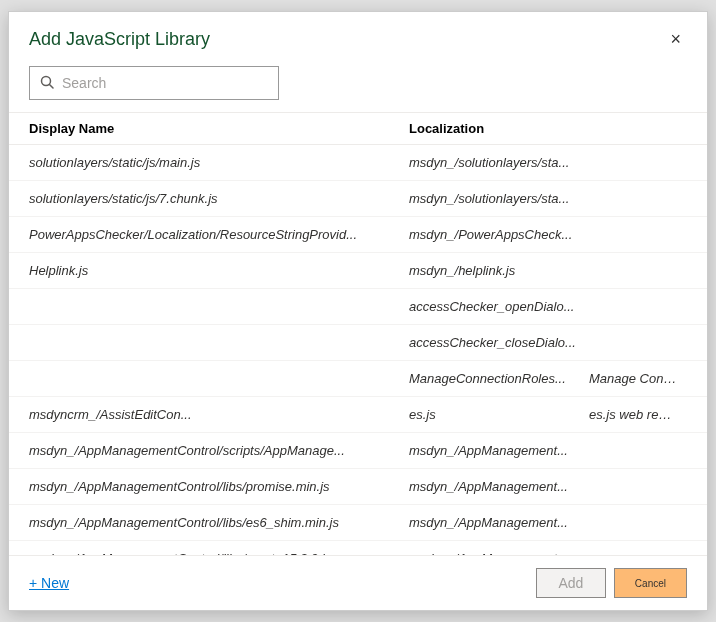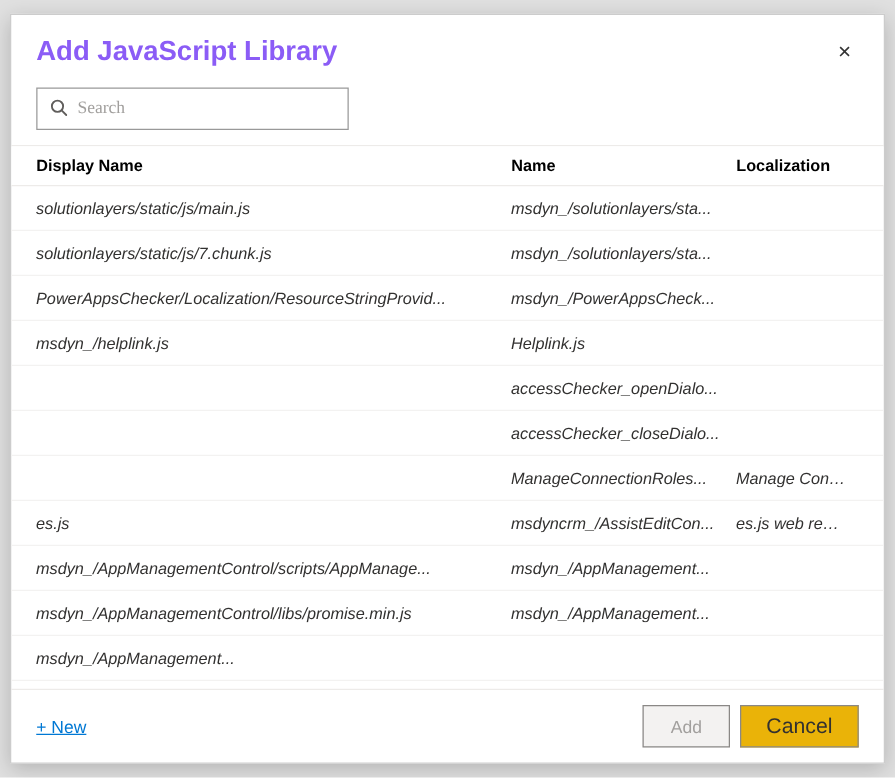--- a/index.html
+++ b/index.html
@@ -31,23 +31,23 @@
 
     .dialog-header {
       display: flex;
       justify-content: space-between;
       align-items: center;
       padding: 16px 20px 12px 20px;
       border-bottom: none;
     }
 
     .dialog-title {
-      font-size: 22px;
-      font-weight: 700;
-      color: #8b5cf6;
+      font-size: 18px;
+      font-weight: 400;
+      color: #14532d;
     }
 
     .close-btn {
       background: none;
       border: none;
       cursor: pointer;
       font-size: 18px;
       color: #333;
       padding: 2px 6px;
       line-height: 1;
@@ -73,21 +73,20 @@
       font-size: 14px;
     }
 
     .search-input {
       border: none;
       outline: none;
       font-size: 14px;
       color: #000000;
       width: 100%;
       background: transparent;
-      font-family: Liberation Serif, serif;
     }
 
     .search-input::placeholder {
       color: #a19f9d;
     }
 
     .table-container {
       flex: 1;
       overflow: hidden;
       display: flex;
@@ -175,24 +174,24 @@
       background: #f3f2f1;
       border: 1px solid #8a8886;
       color: #a19f9d;
       font-size: 14px;
       padding: 6px 20px;
       cursor: not-allowed;
       min-width: 70px;
     }
 
     .btn-cancel {
-      background: #eab308;
+      background: #fdba74;
       border: 1px solid #8a8886;
       color: #323130;
-      font-size: 17px;
+      font-size: 10px;
       padding: 6px 20px;
       cursor: pointer;
       min-width: 70px;
     }
   </style>
 </head>
 <body>
 
 <div class="dialog">
   <div class="dialog-header">
@@ -208,76 +207,76 @@
           <line x1="9.5" y1="9.5" x2="13" y2="13" stroke="#605e5c" stroke-width="1.5" stroke-linecap="round"></line>
         </svg>
       </span>
       <input class="search-input" type="text" placeholder="Search" style="">
     </div>
   </div>
 
   <div class="table-container">
     <div class="table-header">
       <span class="col-header">Display Name</span>
-      <span class="col-header">Name</span>
       <span class="col-header">Localization</span>
     </div>
     <div class="table-scroll" id="table-body">
 
     <div class="table-row">
           <span class="cell">solutionlayers/static/js/main.js</span>
           <span class="cell">msdyn_/solutionlayers/sta...</span>
           <span class="cell"></span>
         </div>
         <div class="table-row">
           <span class="cell">solutionlayers/static/js/7.chunk.js</span>
           <span class="cell">msdyn_/solutionlayers/sta...</span>
           <span class="cell"></span>
         </div>
         <div class="table-row">
           <span class="cell">PowerAppsChecker/Localization/ResourceStringProvid...</span>
           <span class="cell">msdyn_/PowerAppsCheck...</span>
           <span class="cell"></span>
         </div>
         <div class="table-row">
+          <span class="cell">Helplink.js</span>
           <span class="cell">msdyn_/helplink.js</span>
-          <span class="cell">Helplink.js</span>
           <span class="cell"></span>
         </div>
         <div class="table-row">
           <span class="cell"></span>
           <span class="cell">accessChecker_openDialo...</span>
           <span class="cell"></span>
         </div>
         <div class="table-row">
           <span class="cell"></span>
           <span class="cell">accessChecker_closeDialo...</span>
           <span class="cell"></span>
         </div>
         <div class="table-row">
           <span class="cell"></span>
           <span class="cell">ManageConnectionRoles...</span>
           <span class="cell">Manage Connect...</span>
         </div>
         <div class="table-row">
+          <span class="cell">msdyncrm_/AssistEditCon...</span>
           <span class="cell">es.js</span>
-          <span class="cell">msdyncrm_/AssistEditCon...</span>
           <span class="cell">es.js web resource.</span>
         </div>
         <div class="table-row">
           <span class="cell">msdyn_/AppManagementControl/scripts/AppManage...</span>
           <span class="cell">msdyn_/AppManagement...</span>
           <span class="cell"></span>
         </div>
         <div class="table-row">
           <span class="cell">msdyn_/AppManagementControl/libs/promise.min.js</span>
           <span class="cell">msdyn_/AppManagement...</span>
           <span class="cell"></span>
         </div>
         <div class="table-row">
+          <span class="cell">msdyn_/AppManagementControl/libs/es6_shim.min.js</span>
           <span class="cell">msdyn_/AppManagement...</span>
           <span class="cell"></span>
         </div>
         <div class="table-row">
           <span class="cell">msdyn_/AppManagementControl/libs/react_15.3.2.js</span>
           <span class="cell">msdyn_/AppManagement...</span>
           <span class="cell"></span>
         </div>
       </div>
   </div>

